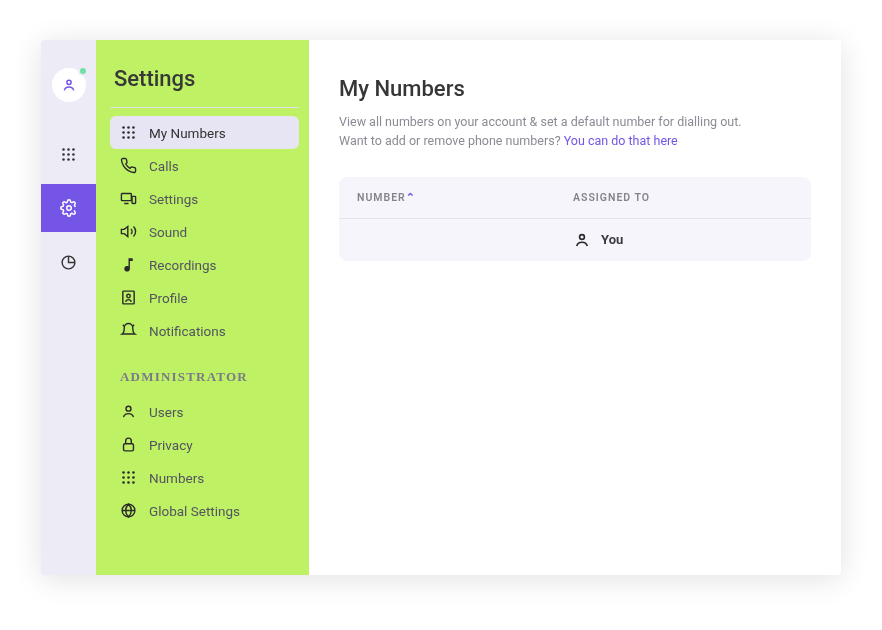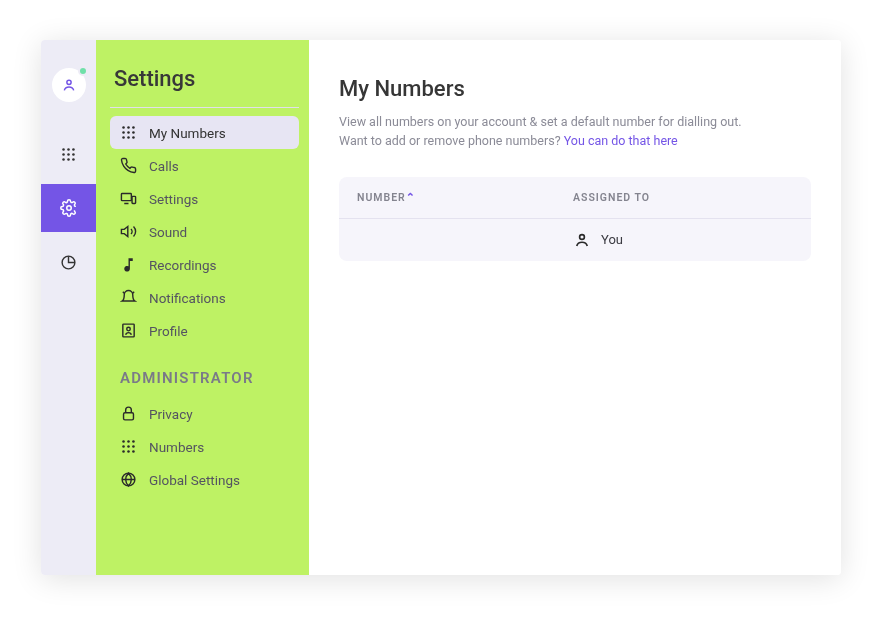--- a/index.html
+++ b/index.html
@@ -86,25 +86,26 @@
       cursor: pointer;
       font-size: 13.5px;
       color: #545461;
     }
     .nav-item.active {
       background: #e7e5f3;
       color: #333;
     }
     .nav-item svg { color: #2a2a2a; flex-shrink: 0; }
     .section-label {
-      font-size: 15px;
+      font-size: 13px;
       letter-spacing: 1.2px;
       font-weight: 600;
       color: #7a7a88;
       padding: 22px 10px 10px 10px;
+      font-family: Liberation Serif, serif;
     }
 
     .main {
       flex: 1;
       background: #fff;
       padding: 36px 30px;
     }
     .main h2 {
       font-size: 22px;
       font-weight: 500;
@@ -140,20 +141,21 @@
       align-items: center;
       gap: 0;
     }
     .th.number { flex: 1; }
     .th.assigned { width: 220px; }
     .sort-arrow { color: #7455e6; font-size: 11px; }
     .trow {
       display: flex;
       padding: 12px 18px;
       align-items: flex-start;
+      font-weight: bold;
     }
     .td.number { flex: 1; }
     .td.assigned { width: 220px; display: flex; align-items: center; gap: 10px; font-size: 13px; color: #3b3b42; }
   </style>
 </head>
 <body>
 
 <div class="app">
 
   <div class="rail">
@@ -231,36 +233,43 @@
       <span>Sound</span>
     </div>
     <div class="nav-item">
       <svg width="17" height="17" viewBox="0 0 24 24" fill="currentColor">
           <path d="M12 3v11.55A4 4 0 1 0 14 18V7h4V3h-6z"></path>
         </svg>
       <span>Recordings</span>
     </div>
     <div class="nav-item">
       <svg width="17" height="17" viewBox="0 0 24 24" fill="none" stroke="currentColor" stroke-width="2">
-          <path d="M18 8a6 6 0 0 0-12 0c0 7-3 9-3 9h18s-3-2-3-9"></path>
-          <path d="M4 4l2 2M20 4l-2 2"></path>
-        </svg>
-      <span>Notifications</span>
-    </div>
-    <div class="nav-item">
-      <svg width="17" height="17" viewBox="0 0 24 24" fill="none" stroke="currentColor" stroke-width="2">
           <rect x="4" y="3" width="16" height="18" rx="1"></rect>
           <circle cx="12" cy="10" r="2.5"></circle>
           <path d="M8 18c.5-2 2-3 4-3s3.5 1 4 3"></path>
         </svg>
       <span>Profile</span>
     </div>
+    <div class="nav-item">
+      <svg width="17" height="17" viewBox="0 0 24 24" fill="none" stroke="currentColor" stroke-width="2">
+          <path d="M18 8a6 6 0 0 0-12 0c0 7-3 9-3 9h18s-3-2-3-9"></path>
+          <path d="M4 4l2 2M20 4l-2 2"></path>
+        </svg>
+      <span>Notifications</span>
+    </div>
 
     <div class="section-label">ADMINISTRATOR</div>
 
+    <div class="nav-item">
+      <svg width="17" height="17" viewBox="0 0 24 24" fill="none" stroke="currentColor" stroke-width="2">
+          <circle cx="12" cy="8" r="3.5"></circle>
+          <path d="M5 20c1-4 5-5 7-5s6 1 7 5"></path>
+        </svg>
+      <span>Users</span>
+    </div>
     <div class="nav-item">
       <svg width="17" height="17" viewBox="0 0 24 24" fill="none" stroke="currentColor" stroke-width="2">
           <rect x="5" y="11" width="14" height="10" rx="2"></rect>
           <path d="M8 11V7a4 4 0 0 1 8 0v4"></path>
         </svg>
       <span>Privacy</span>
     </div>
     <div class="nav-item">
       <svg width="17" height="17" viewBox="0 0 24 24" fill="currentColor">
           <circle cx="5" cy="5" r="1.8"></circle>

